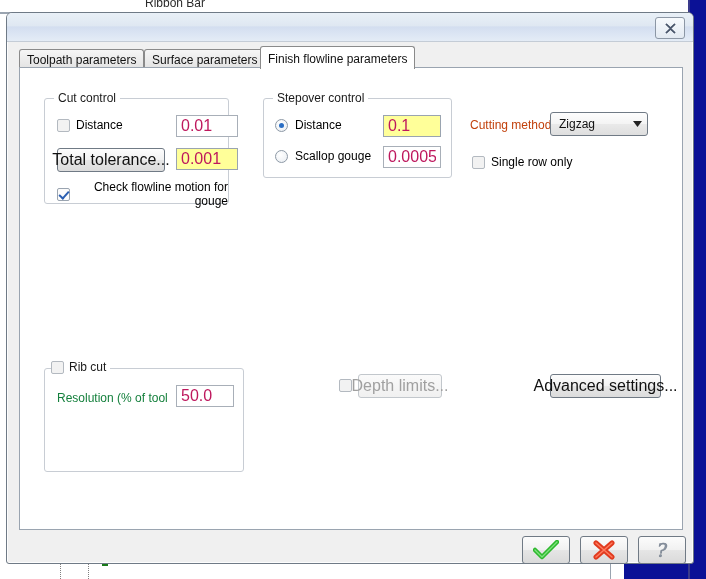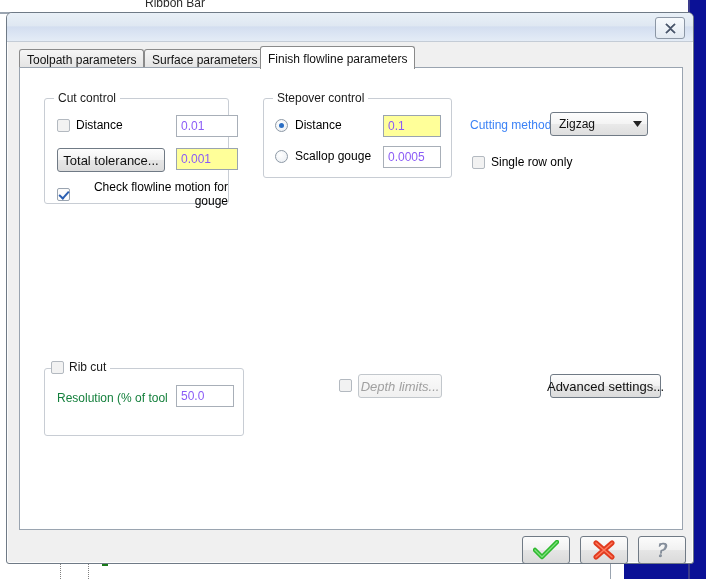--- a/index.html
+++ b/index.html
@@ -133,47 +133,47 @@
   .rd.on::after{
     content:"";position:absolute;left:3px;top:3px;width:5px;height:5px;border-radius:50%;
     background:#2a6ec4;
   }
   .rd-row{position:absolute;display:flex;align-items:center;gap:7px;cursor:pointer;font-size:12px;}
 
   
   .tbox{
     position:absolute;box-sizing:border-box;height:22px;
     background:#ffffff;border:1px solid #a8afb8;
-    font-family:"Liberation Sans", sans-serif;font-size:12px;color:#8b5cf6;
+    font-family:"Liberation Sans", sans-serif;font-size:16px;color:#be185d;
     padding:8px 4px;line-height:17px;
   }
   .tbox.hl{background:#ffff99;border-color:#9aa4b0;}
 
   
   .btn{
     position:absolute;box-sizing:border-box;height:24px;
     background:linear-gradient(to bottom,#fdfdfd 0%,#f2f2f2 48%,#e6e6e6 52%,#dcdcdc 100%);
     border:1px solid #707a85;border-radius:3px;
-    font-family:"Liberation Sans", sans-serif;font-size:13px;color:#111;
+    font-family:"Liberation Sans", sans-serif;font-size:16px;color:#111;
     display:flex;align-items:center;justify-content:center;cursor:pointer;white-space:nowrap;
   }
   .btn.disabled{color:#a0a0a0;border-color:#c2c7cc;
     background:linear-gradient(to bottom,#fafafa,#f0f0f0);}
 
   
   #cutting-combo{
     position:absolute;box-sizing:border-box;height:24px;
     background:linear-gradient(to bottom,#fdfdfd 0%,#f4f4f4 48%,#e9e9e9 52%,#dedede 100%);
     border:1px solid #707a85;border-radius:3px;cursor:pointer;
     display:flex;align-items:center;justify-content:space-between;
   }
   #cutting-combo-text{padding-left:8px;font-size:12px;color:#111;flex:1;}
   #cutting-combo-arrow{width:20px;display:flex;align-items:center;justify-content:center;}
 
-  .lbl{position:absolute;font-size:12px;color:#3b82f6;white-space:nowrap;}
+  .lbl{position:absolute;font-size:12px;color:#c2410c;white-space:nowrap;}
   .lbl.disabled{color:#15803d;}
 
   
   .abtn{
     position:absolute;width:48px;height:28px;box-sizing:border-box;
     background:linear-gradient(to bottom,#fcfcfc 0%,#f1f1f1 48%,#e5e5e5 52%,#dadada 100%);
     border:1px solid #707a85;border-radius:3px;cursor:pointer;
     display:flex;align-items:center;justify-content:center;
   }
 </style>
@@ -263,31 +263,31 @@
             <path d="M0 0 L9 0 L4.5 6 Z" fill="#222"></path>
           </svg>
       </div>
     </div>
 
     <div class="cb-row" style="left:452px;top:87px;">
       <span class="cb off"></span>
       <span>Single row only</span>
     </div>
 
-    <div class="group" style="left:24px;top:300px;width:200px;height:68px;">
+    <div class="group" style="left:24px;top:300px;width:200px;height:104px;">
       <div class="group-title-cb">
         <span class="cb off"></span>
         <span>Rib cut</span>
       </div>
       <div class="lbl disabled" style="left:12px;top:22px;">Resolution (% of tool</div>
       <input class="tbox" style="left: 131px; top: 16px; width: 58px;" value="50.0">
     </div>
 
     <span class="cb off" style="position:absolute;left:319px;top:311px;"></span>
-    <div class="btn disabled" style="left:338px;top:306px;width:84px;font-style:italic;">Depth limits...</div>
+    <div class="btn disabled" style="left:338px;top:306px;width:84px;">Depth limits...</div>
 
     <div class="btn" style="left:530px;top:306px;width:111px;">Advanced settings...</div>
 
   </div>
 
   <div class="abtn" style="left:515px;top:523px;">
     <svg width="26" height="20" viewBox="0 0 26 20">
       <path d="M2 10 L9 17 L24 2" stroke="#2eb82e" stroke-width="4.5" fill="none" stroke-linecap="round" stroke-linejoin="round"></path>
       <path d="M2 10 L9 17 L24 2" stroke="#7ee37e" stroke-width="1.4" fill="none" stroke-linecap="round" stroke-linejoin="round"></path>
     </svg>

